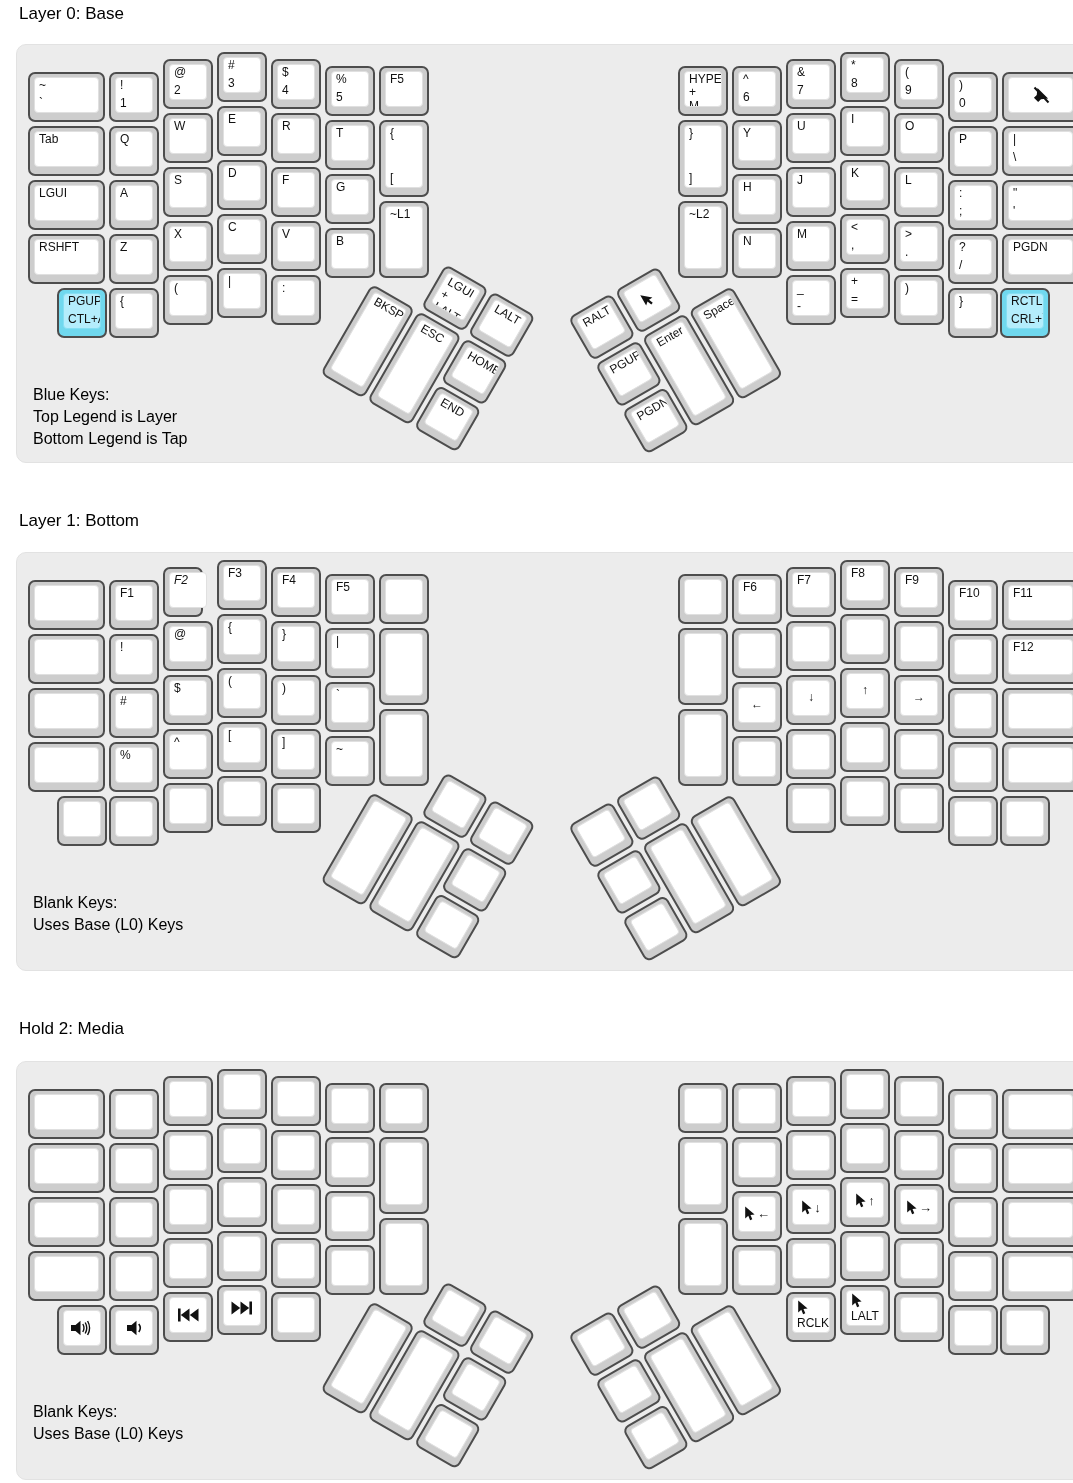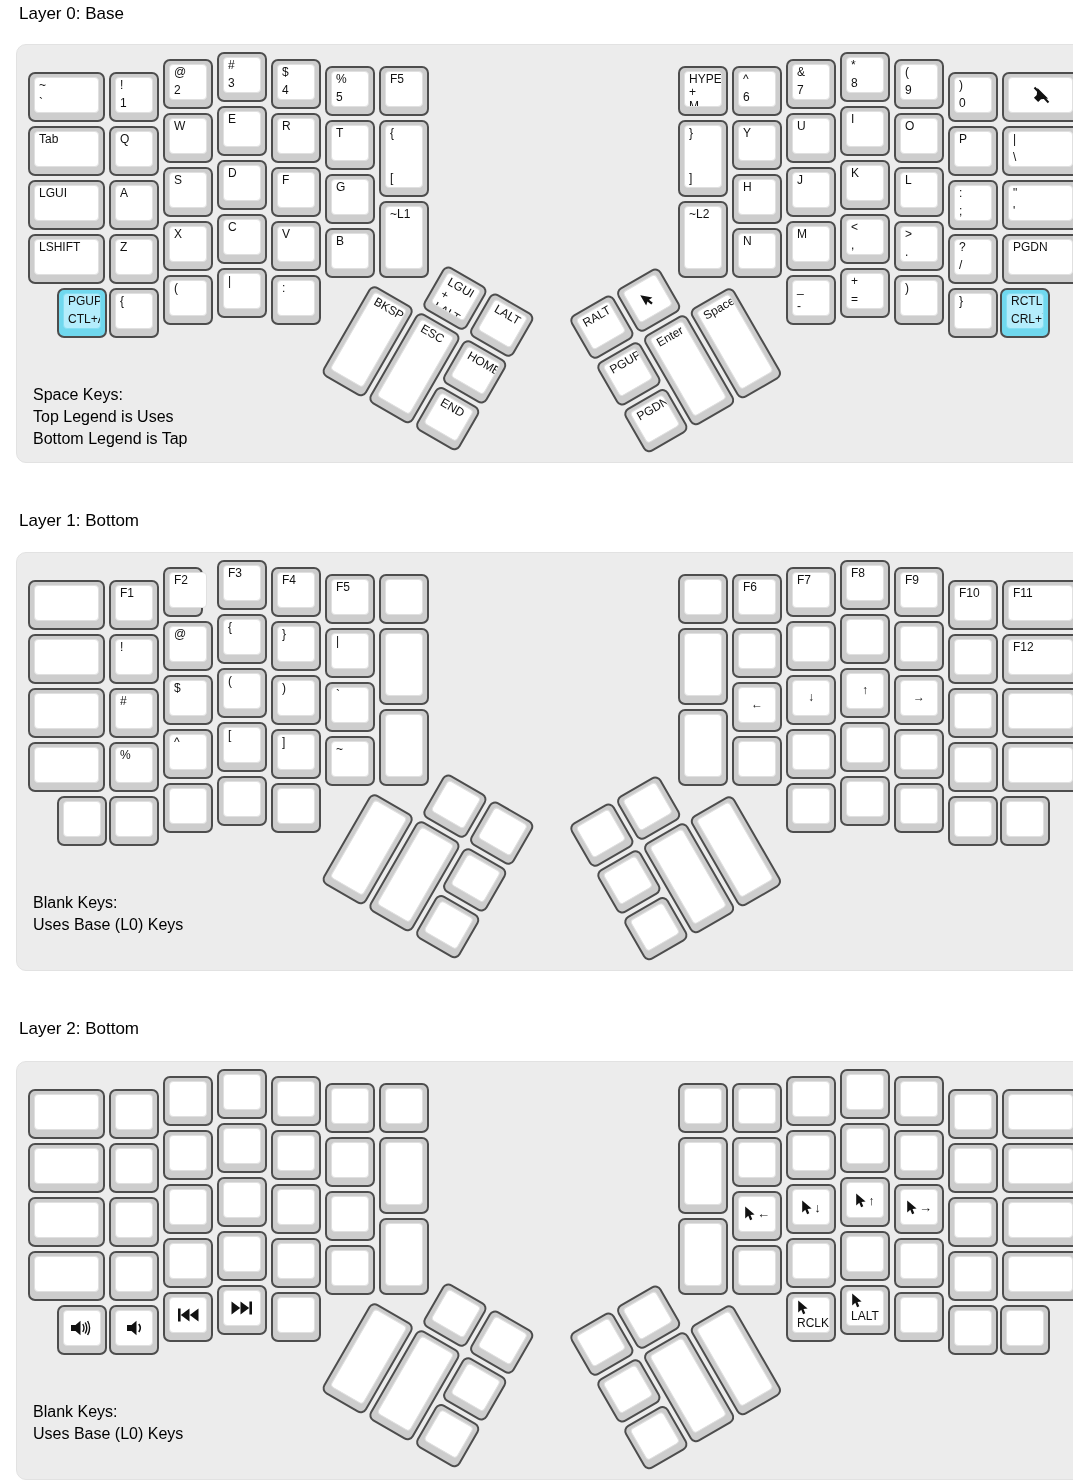--- a/index.html
+++ b/index.html
@@ -40,21 +40,21 @@
           <div class="lt">Tab</div>
         </div>
       </div>
       <div class="key" style="left: 11px; top: 135px; width: 77px; height: 50px;">
         <div class="cap" style="width: 65px; height: 36px;">
           <div class="lt">LGUI</div>
         </div>
       </div>
       <div class="key" style="left: 11px; top: 189px; width: 77px; height: 50px;">
         <div class="cap" style="width: 65px; height: 36px;">
-          <div class="lt">LSHIFT</div>
+          <div class="lt">RSHFT</div>
         </div>
       </div>
       <div class="key" style="left: 92px; top: 27px; width: 50px; height: 50px;">
         <div class="cap" style="width: 38px; height: 36px;">
           <div class="lt">!</div>
           <div class="lb">1</div>
         </div>
       </div>
       <div class="key" style="left: 92px; top: 81px; width: 50px; height: 50px;">
         <div class="cap" style="width: 38px; height: 36px;">
@@ -445,22 +445,22 @@
             <div class="lt">Enter</div>
           </div>
         </div>
         <div class="key" style="left: 108px; top: 54px; width: 50px; height: 104px;">
           <div class="cap" style="width: 38px; height: 90px;">
             <div class="lt">Space</div>
           </div>
         </div>
       </div>
       <div class="note">
-        <div>Space Keys:</div>
-        <div>Top Legend is Uses</div>
+        <div>Blue Keys:</div>
+        <div>Top Legend is Layer</div>
         <div>Bottom Legend is Tap</div>
       </div>
     </div>
   <div class="layer-title" style="top:511px">Layer 1: Bottom</div>
   <div class="panel" id="panel-1" style="top:552px">
       <div class="key" style="left: 11px; top: 27px; width: 77px; height: 50px;">
         <div class="cap" style="width: 65px; height: 36px;"></div>
       </div>
       <div class="key" style="left: 11px; top: 81px; width: 77px; height: 50px;">
         <div class="cap" style="width: 65px; height: 36px;"></div>
@@ -487,21 +487,21 @@
         </div>
       </div>
       <div class="key" style="left: 92px; top: 189px; width: 50px; height: 50px;">
         <div class="cap" style="width: 38px; height: 36px;">
           <div class="lt">%</div>
         </div>
       </div>
       <div class="key" style="left: 92px; top: 243px; width: 50px; height: 50px;">
         <div class="cap" style="width: 38px; height: 36px;"></div>
       </div>
-      <div class="key" style="left: 146px; top: 14px; width: 40px; height: 50px;">
+      <div class="key" style="left: 146px; top: 14px; width: 40px; height: 50px; font-style: italic;">
         <div class="cap" style="width: 38px; height: 36px;">
           <div class="lt">F2</div>
         </div>
       </div>
       <div class="key" style="left: 146px; top: 68px; width: 50px; height: 50px;">
         <div class="cap" style="width: 38px; height: 36px;">
           <div class="lt">@</div>
         </div>
       </div>
       <div class="key" style="left: 146px; top: 122px; width: 50px; height: 50px;">
@@ -751,21 +751,21 @@
         </div>
         <div class="key" style="left: 108px; top: 54px; width: 50px; height: 104px;">
           <div class="cap" style="width: 38px; height: 90px;"></div>
         </div>
       </div>
       <div class="note">
         <div>Blank Keys:</div>
         <div>Uses Base (L0) Keys</div>
       </div>
     </div>
-  <div class="layer-title" style="top:1019px">Layer 2: Bottom</div>
+  <div class="layer-title" style="top:1019px">Hold 2: Media</div>
   <div class="panel" id="panel-2" style="top:1061px">
       <div class="key" style="left: 11px; top: 27px; width: 77px; height: 50px;">
         <div class="cap" style="width: 65px; height: 36px;"></div>
       </div>
       <div class="key" style="left: 11px; top: 81px; width: 77px; height: 50px;">
         <div class="cap" style="width: 65px; height: 36px;"></div>
       </div>
       <div class="key" style="left: 11px; top: 135px; width: 77px; height: 50px;">
         <div class="cap" style="width: 65px; height: 36px;"></div>
       </div>

